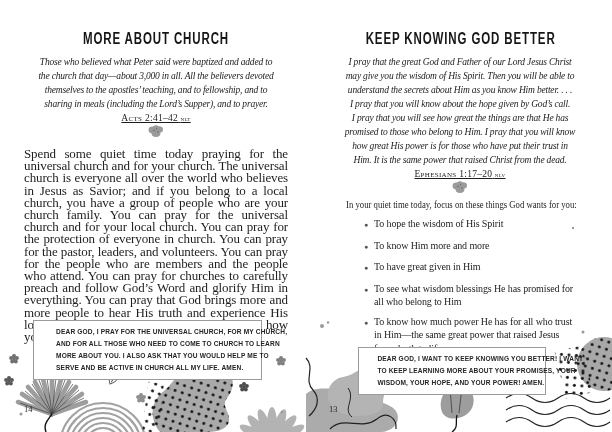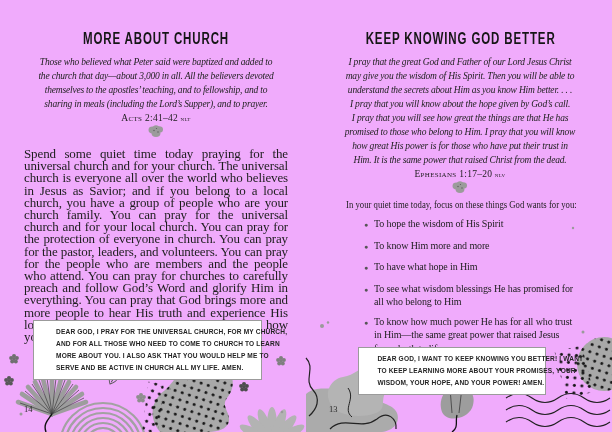--- a/index.html
+++ b/index.html
@@ -1,37 +1,37 @@
 <!DOCTYPE html>
 <html><head>
 <meta charset="utf-8">
 <style>
   html,body{margin:0;padding:0;background:#e8e8e8;}
   .page-spread{
     width:612px;height:432px;position:relative;overflow:hidden;
-    background:#f0abfc;color:#1f1f1f;
+    background:#ffffff;color:#1f1f1f;
     font-family:"Liberation Serif",serif;
   }
   .decor-layer{position:absolute;left:0;top:0;width:612px;height:432px;z-index:0;pointer-events:none;}
   .col{position:absolute;top:0;height:432px;z-index:1;}
   .left-col{left:24px;width:264px;}
   .right-col{left:329px;width:262px;}
 
   .page-title{
     position:absolute;top:30px;left:0;width:100%;text-align:center;
     font-family:"Liberation Sans",sans-serif;font-weight:700;font-size:16px;
     letter-spacing:1.2px;white-space:pre;color:#161616;
     transform:scaleX(0.72);transform-origin:50% 50%;
   }
   .scripture{
     position:absolute;top:55px;left:0;width:100%;text-align:center;
     font-style:italic;font-size:10px;line-height:14px;letter-spacing:-0.2px;
     white-space:pre;transform:scaleX(0.95);transform-origin:50% 0;color:#222;
   }
-  .reference{position:absolute;left:0;width:100%;text-align:center;font-size:9.5px;color:#1c1c1c;}
+  .reference{position:absolute;left:0;width:100%;text-align:center;font-size:9.5px;color:#1c1c1c;text-decoration:underline;}
   .ref-main{font-variant:small-caps;letter-spacing:0.3px;}
   .ref-translation{font-variant:small-caps;font-size:7px;letter-spacing:0.3px;}
   .ornament{position:absolute;left:50%;transform:translateX(-50%);}
   .body-text{
     position:absolute;top:148px;left:0;width:264px;
     font-size:13px;line-height:12.2px;letter-spacing:-0.12px;text-align:justify;color:#1d1d1d;
   }
   .intro-line{
     position:absolute;top:199px;left:0;width:100%;font-size:10px;white-space:pre;
     transform:scaleX(0.87);transform-origin:50% 0;color:#1d1d1d;
@@ -255,21 +255,21 @@
       <div class="bullet-row">
         <span class="bullet-marker">●</span>
         <span class="bullet-text">To hope the wisdom of His Spirit</span>
       </div>
       <div class="bullet-row">
         <span class="bullet-marker">●</span>
         <span class="bullet-text">To know Him more and more</span>
       </div>
       <div class="bullet-row">
         <span class="bullet-marker">●</span>
-        <span class="bullet-text">To have what hope in Him</span>
+        <span class="bullet-text">To have great given in Him</span>
       </div>
       <div class="bullet-row">
         <span class="bullet-marker">●</span>
         <span class="bullet-text">To see what wisdom blessings He has promised for all who belong to Him</span>
       </div>
       <div class="bullet-row">
         <span class="bullet-marker">●</span>
         <span class="bullet-text">To know how much power He has for all who trust in Him—the same great power that raised Jesus from death to life</span>
       </div>
     </div>

